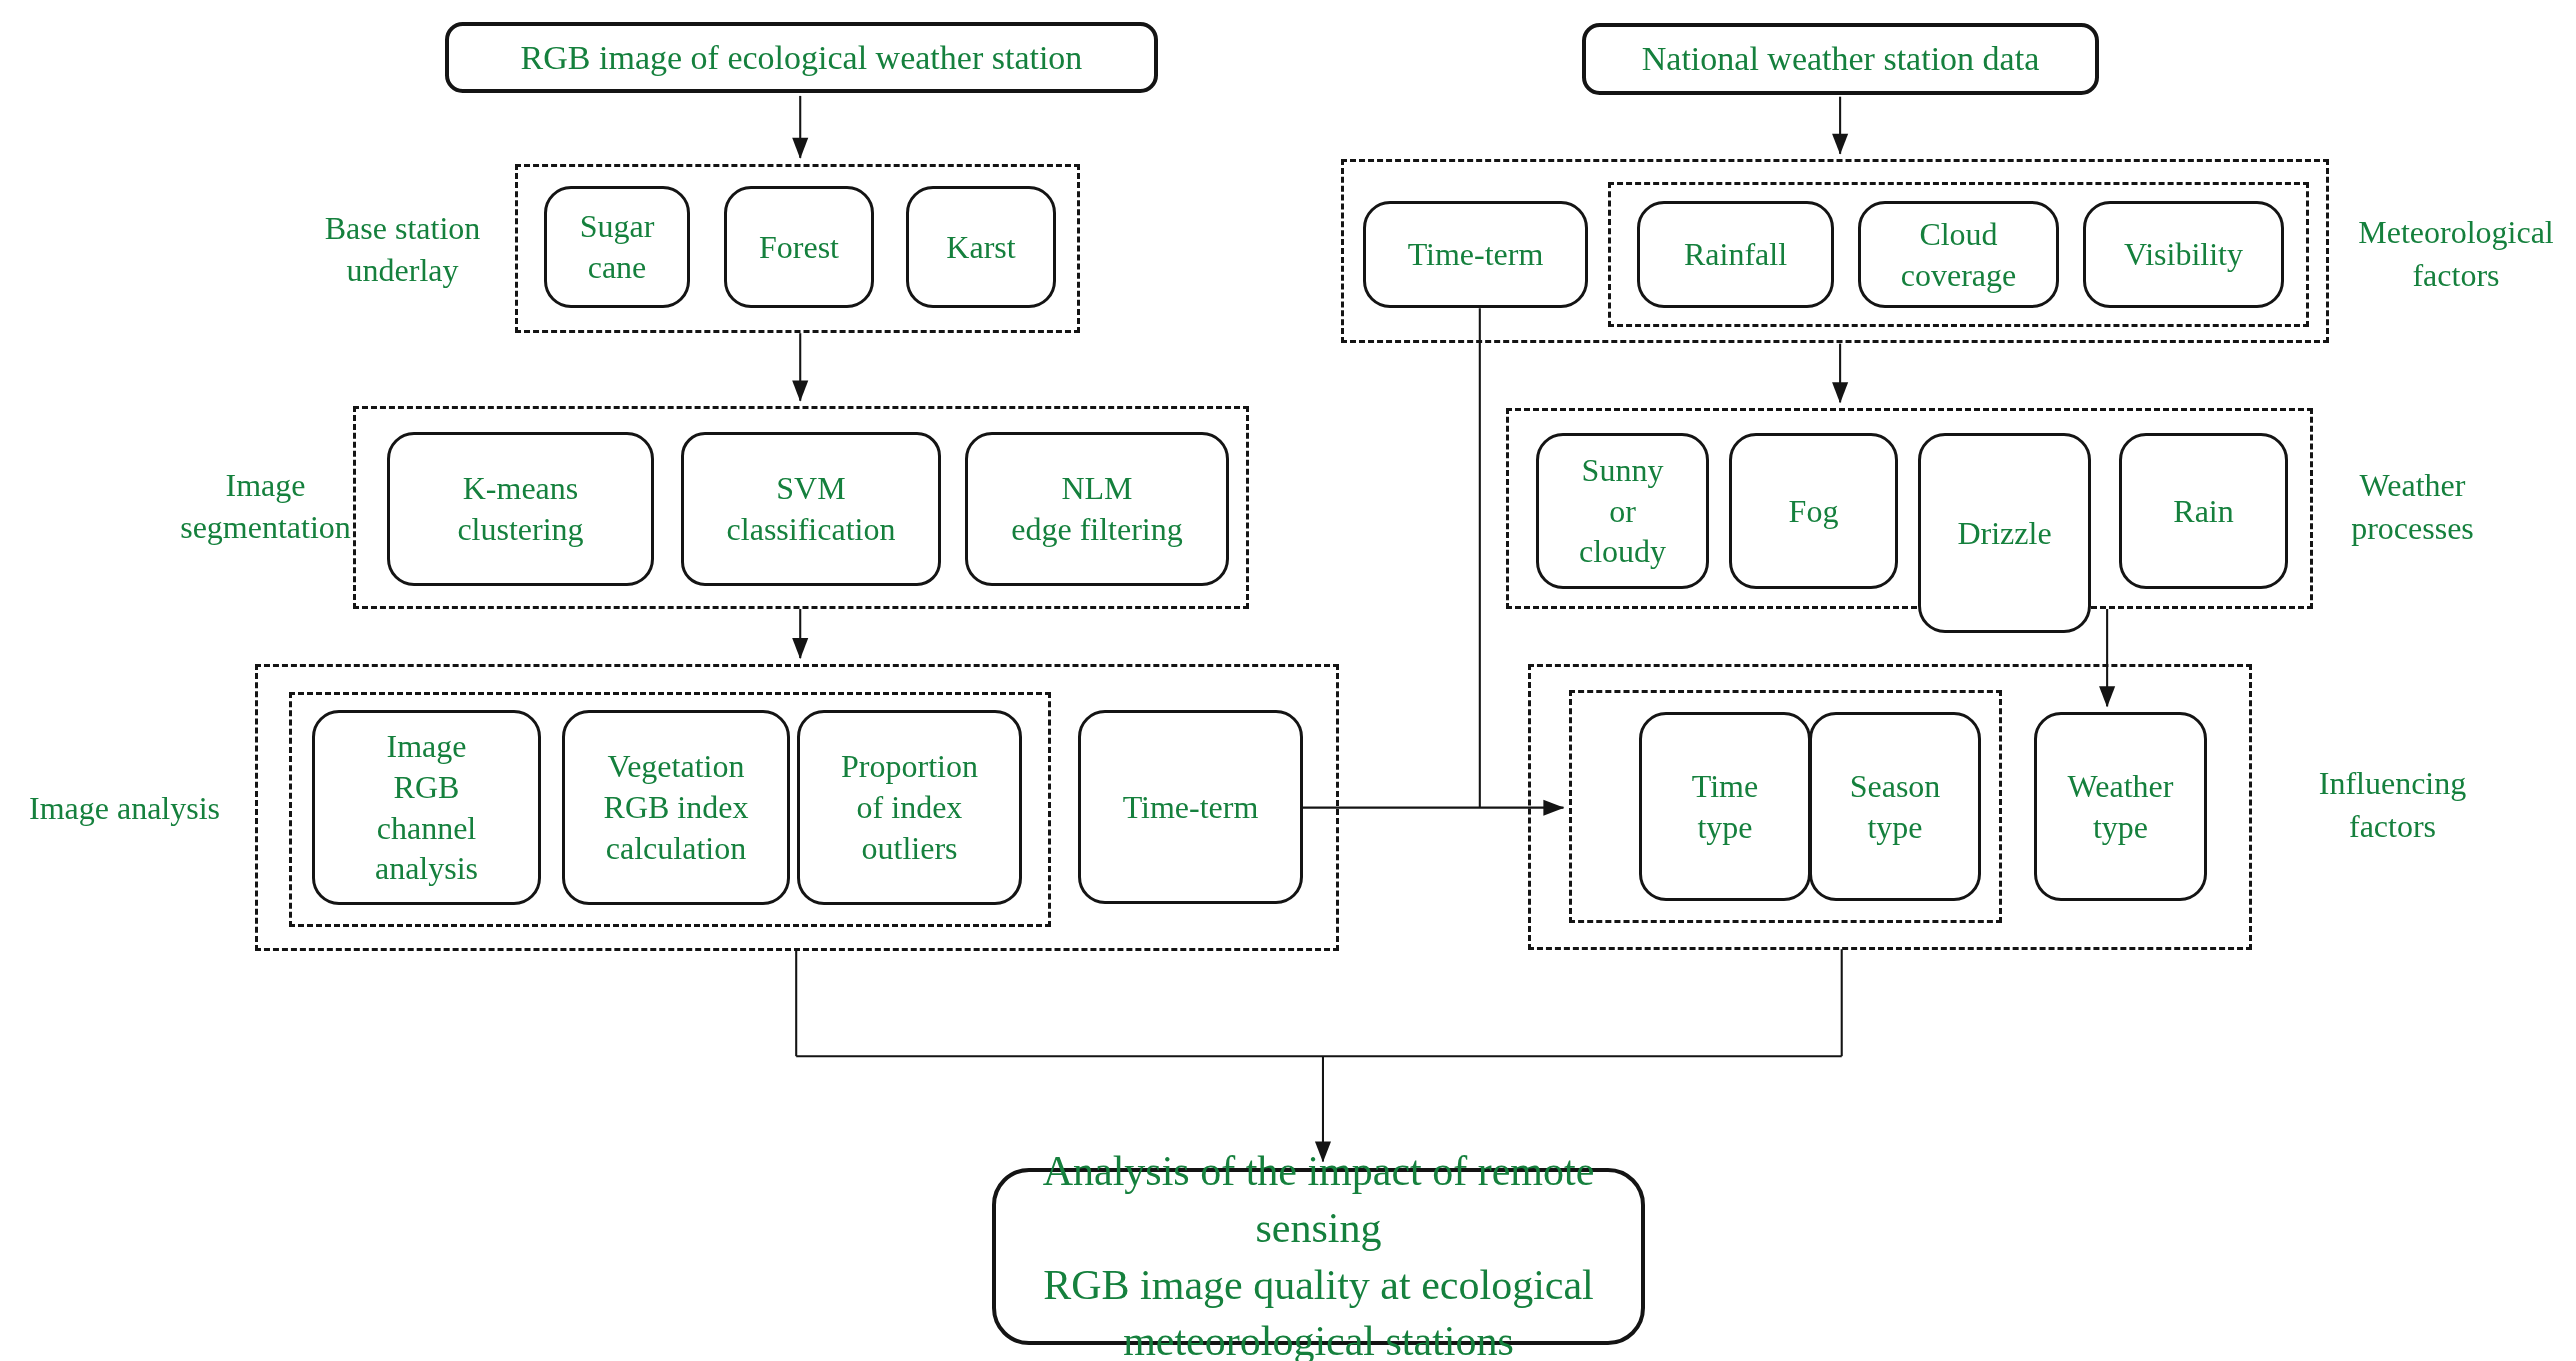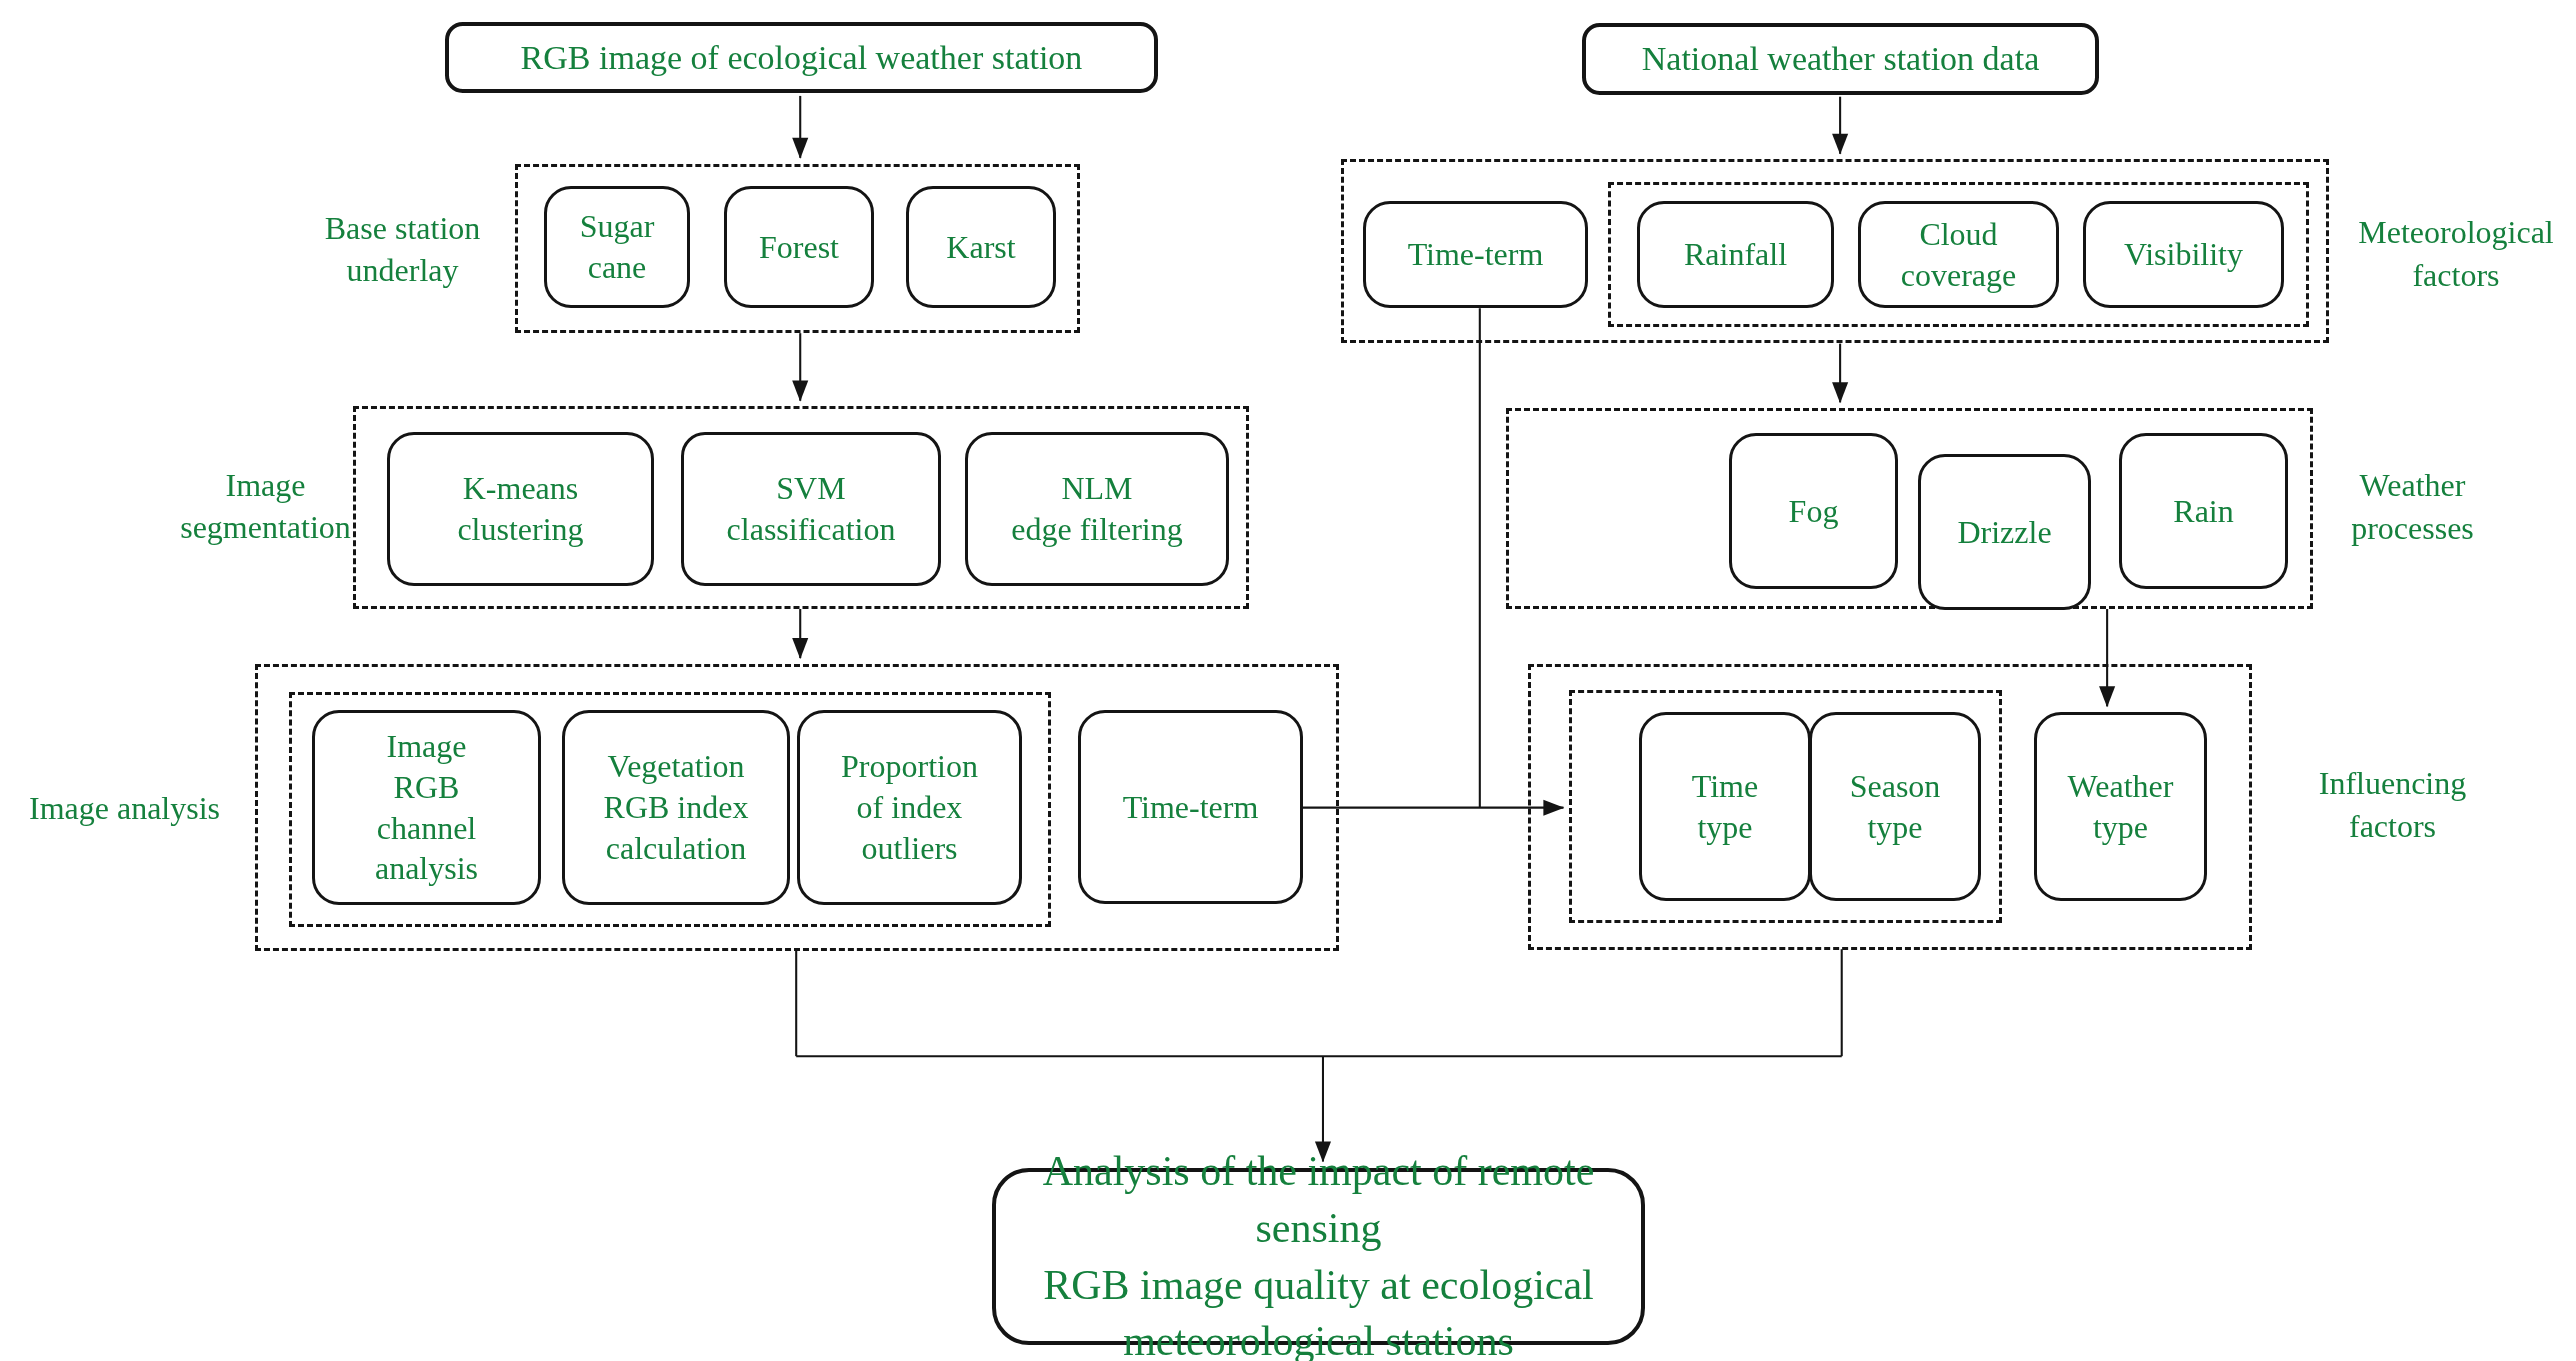--- a/index.html
+++ b/index.html
@@ -132,22 +132,25 @@
 factors</div>
   <div class="node" style="left:1363px; top:201px; width:225px; height:107px;">Time-term</div>
   <div class="node" style="left:1637px; top:201px; width:197px; height:107px;">Rainfall</div>
   <div class="node" style="left:1858px; top:201px; width:201px; height:107px;">Cloud
 coverage</div>
   <div class="node" style="left:2083px; top:201px; width:201px; height:107px;">Visibility</div>
 
   <div class="dashedbox" style="left:1506px; top:408px; width:807px; height:201px;"></div>
   <div class="flabel" style="left:2328px; top:458px; width:169px; height:97px;">Weather
 processes</div>
+  <div class="node" style="left:1536px; top:433px; width:173px; height:156px;">Sunny
+or
+cloudy</div>
   <div class="node" style="left:1729px; top:433px; width:169px; height:156px;">Fog</div>
-  <div class="node" style="left:1918px; top:454px; width:173px; height:156px;">Drizzle</div>
+  <div class="node" style="left:1918px; top:433px; width:173px; height:200px;">Drizzle</div>
   <div class="node" style="left:2119px; top:433px; width:169px; height:156px;">Rain</div>
 
   <div class="dashedbox" style="left:1528px; top:664px; width:724px; height:286px;"></div>
   <div class="dashedbox" style="left:1569px; top:690px; width:433px; height:233px;"></div>
   <div class="flabel" style="left:2280px; top:756px; width:225px; height:97px;">Influencing
 factors</div>
   <div class="node" style="left:1639px; top:712px; width:172px; height:189px;">Time
 type</div>
   <div class="node" style="left:1809px; top:712px; width:172px; height:189px;">Season
 type</div>

